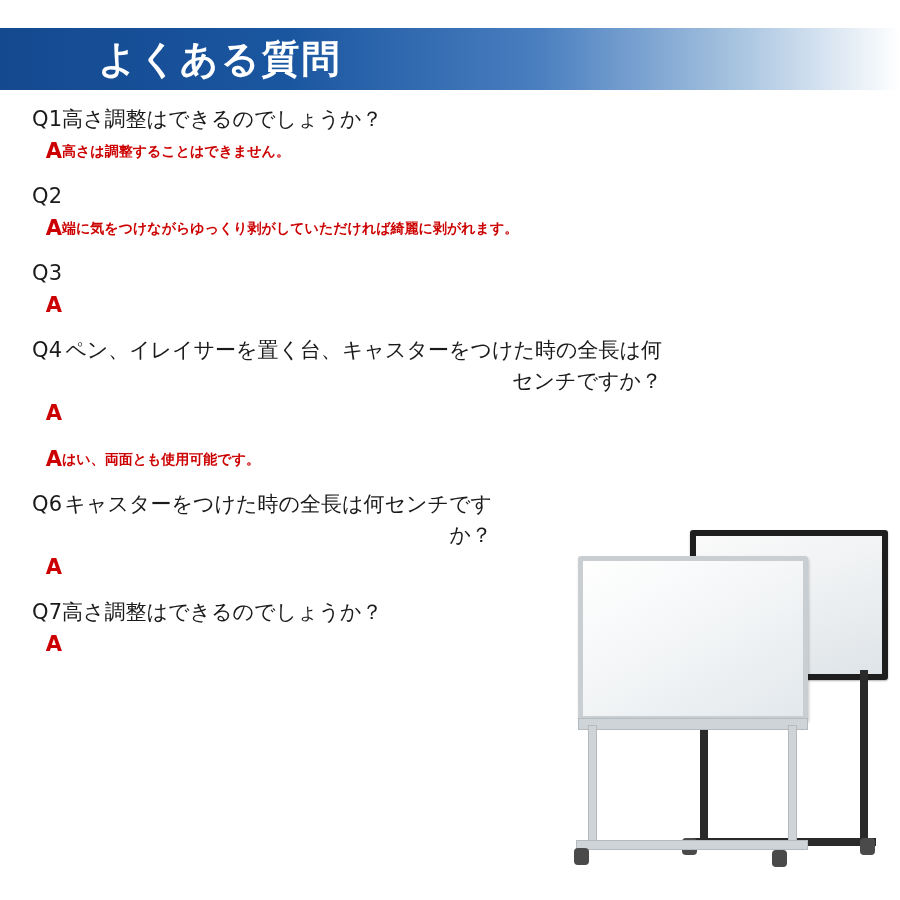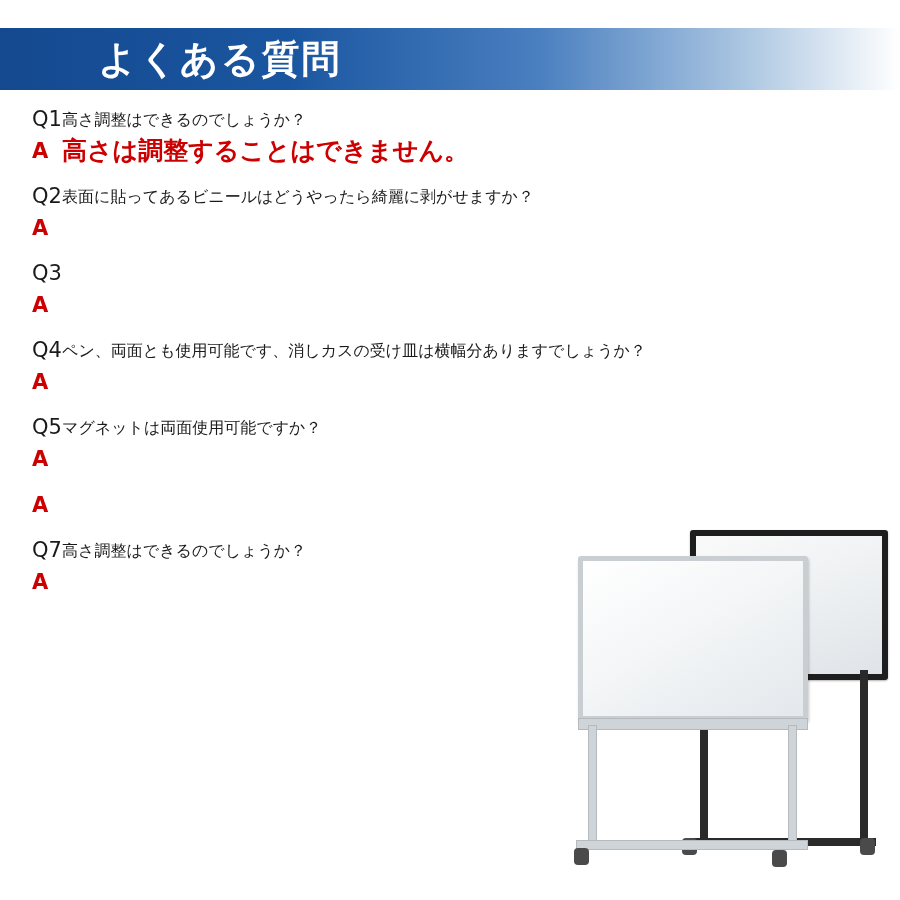--- a/index.html
+++ b/index.html
@@ -42,58 +42,59 @@
     letter-spacing: 2px;
     white-space: nowrap;
   }
 
   
   .faq-list {
     position: absolute;
     left: 0;
     top: 104px;
     width: 900px;
+    text-align: right;
   }
   .faq-item {
     position: relative;
     margin-bottom: 14px;
   }
   .faq-row {
     display: flex;
     align-items: flex-start;
   }
   .q-label {
     width: 62px;
     flex: 0 0 62px;
     padding-left: 32px;
     box-sizing: border-box;
     font-size: 21px;
     line-height: 31px;
     color: #1a1a1a;
     font-weight: 400;
   }
   .q-text {
-    font-size: 16px;
+    font-size: 21px;
     line-height: 31px;
     color: #1a1a1a;
     font-weight: 400;
     max-width: 600px;
   }
   .a-label {
     width: 62px;
     flex: 0 0 62px;
     padding-left: 32px;
     box-sizing: border-box;
     font-size: 21px;
     line-height: 32px;
     color: #cc0000;
     font-weight: 700;
   }
   .a-text {
-    font-size: 25px;
+    font-size: 14px;
     line-height: 32px;
     color: #cc0000;
     font-weight: 700;
     max-width: 600px;
   }
   
   .narrow .q-text,
   .narrow .a-text {
     max-width: 430px;
   }
@@ -230,57 +231,58 @@
       </div>
       <div class="faq-row">
         <div class="a-label">A</div>
         <div class="a-text">高さは調整することはできません。</div>
       </div>
     </div>
 
     <div class="faq-item">
       <div class="faq-row">
         <div class="q-label">Q2</div>
-        <div class="q-text">表面に貼ってあるビニールはどうやったら綺麗に剥がせますか？</div>
-      </div>
-      <div class="faq-row">
-        <div class="a-label">A</div>
+      </div>
+      <div class="faq-row">
+        <div class="a-label">A</div>
+        <div class="a-text">端に気をつけながらゆっくり剥がしていただければ綺麗に剥がれます。</div>
       </div>
     </div>
 
     <div class="faq-item">
       <div class="faq-row">
         <div class="q-label">Q3</div>
       </div>
       <div class="faq-row">
         <div class="a-label">A</div>
       </div>
     </div>
 
     <div class="faq-item">
       <div class="faq-row">
         <div class="q-label">Q4</div>
-        <div class="q-text">ペン、両面とも使用可能です、消しカスの受け皿は横幅分ありますでしょうか？</div>
-      </div>
-      <div class="faq-row">
-        <div class="a-label">A</div>
-      </div>
-    </div>
-
-    <div class="faq-item">
-      <div class="faq-row">
-        <div class="q-label">Q5</div>
-        <div class="q-text">マグネットは両面使用可能ですか？</div>
-      </div>
-      <div class="faq-row">
-        <div class="a-label">A</div>
+        <div class="q-text">ペン、イレイサーを置く台、キャスターをつけた時の全長は何センチですか？</div>
+      </div>
+      <div class="faq-row">
+        <div class="a-label">A</div>
+      </div>
+    </div>
+
+    <div class="faq-item">
+      <div class="faq-row">
+        <div class="a-label">A</div>
+        <div class="a-text">はい、両面とも使用可能です。</div>
       </div>
     </div>
 
     <div class="faq-item narrow">
+      <div class="faq-row">
+        <div class="q-label">Q6</div>
+        <div class="q-text">キャスターをつけた時の全長は何センチですか？</div>
+      </div>
       <div class="faq-row">
         <div class="a-label">A</div>
       </div>
     </div>
 
     <div class="faq-item narrow">
       <div class="faq-row">
         <div class="q-label">Q7</div>
         <div class="q-text">高さ調整はできるのでしょうか？</div>
       </div>

